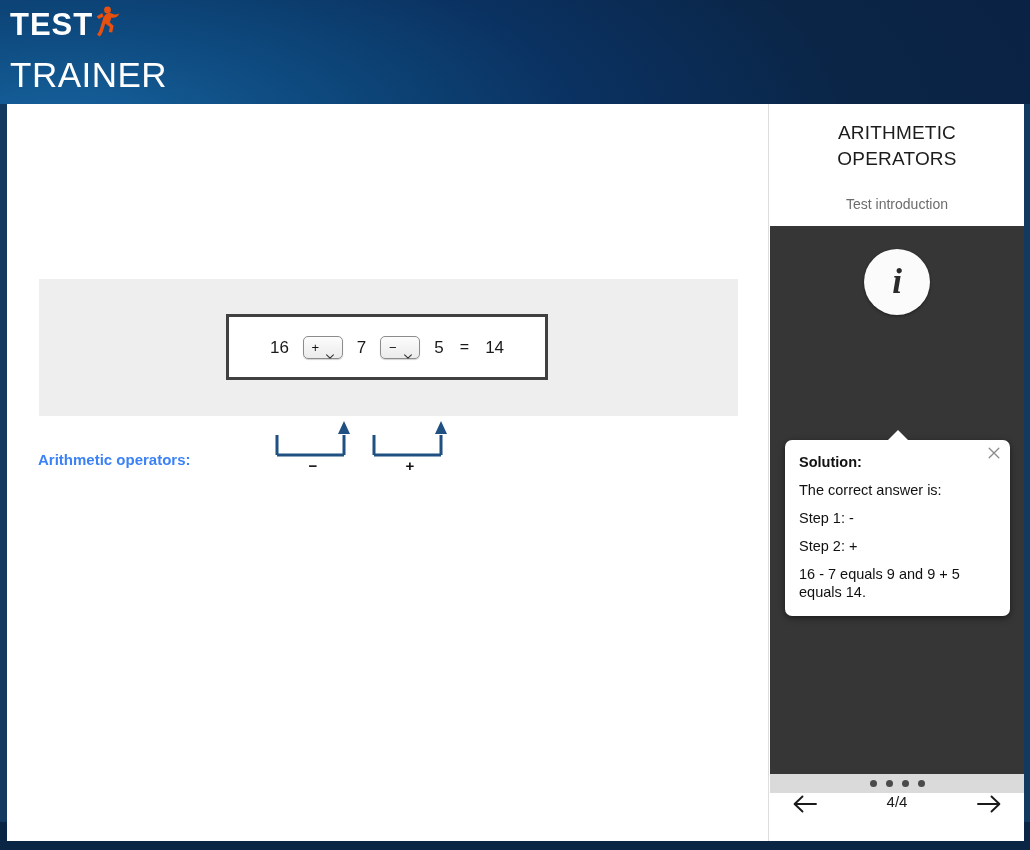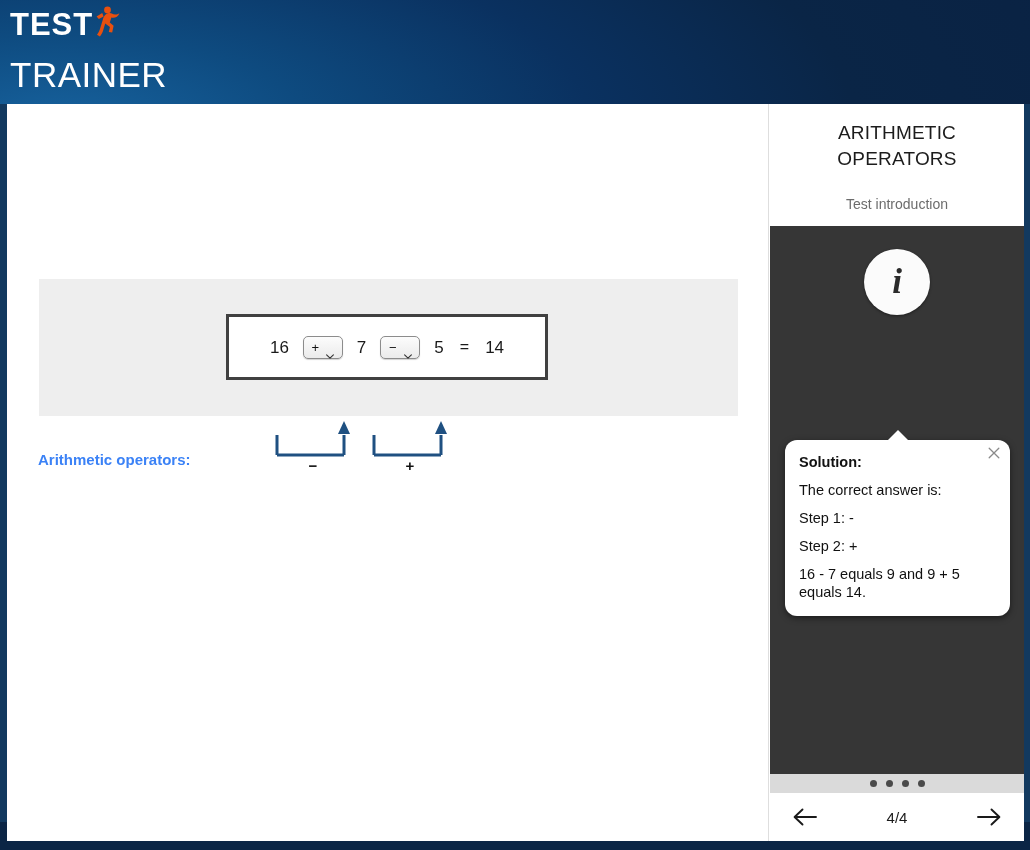--- a/index.html
+++ b/index.html
@@ -251,21 +251,21 @@
     line-height: 1;
     position: relative;
     top: -1px;
   }
   #tooltip {
     position: absolute;
     left: 15px;
     top: 214px;
     width: 225px;
     background: #ffffff;
-    border-radius: 12px;
+    border-radius: 7px;
     box-shadow: 0 2px 6px rgba(0,0,0,0.5);
     padding: 13px 14px 15px 14px;
     box-sizing: border-box;
   }
   #tooltip-arrow {
     position: absolute;
     left: 50%;
     margin-left: -11px;
     top: -10px;
     width: 0;
@@ -315,21 +315,20 @@
 
   
   #nav-bar {
     position: absolute;
     left: 0;
     top: 689px;
     width: 254px;
     height: 48px;
     background: #ffffff;
     display: flex;
-    align-items: center;
     justify-content: space-between;
     padding: 0 22px;
     box-sizing: border-box;
   }
   .nav-arrow {
     width: 26px;
     height: 22px;
     cursor: pointer;
   }
   #nav-counter {

